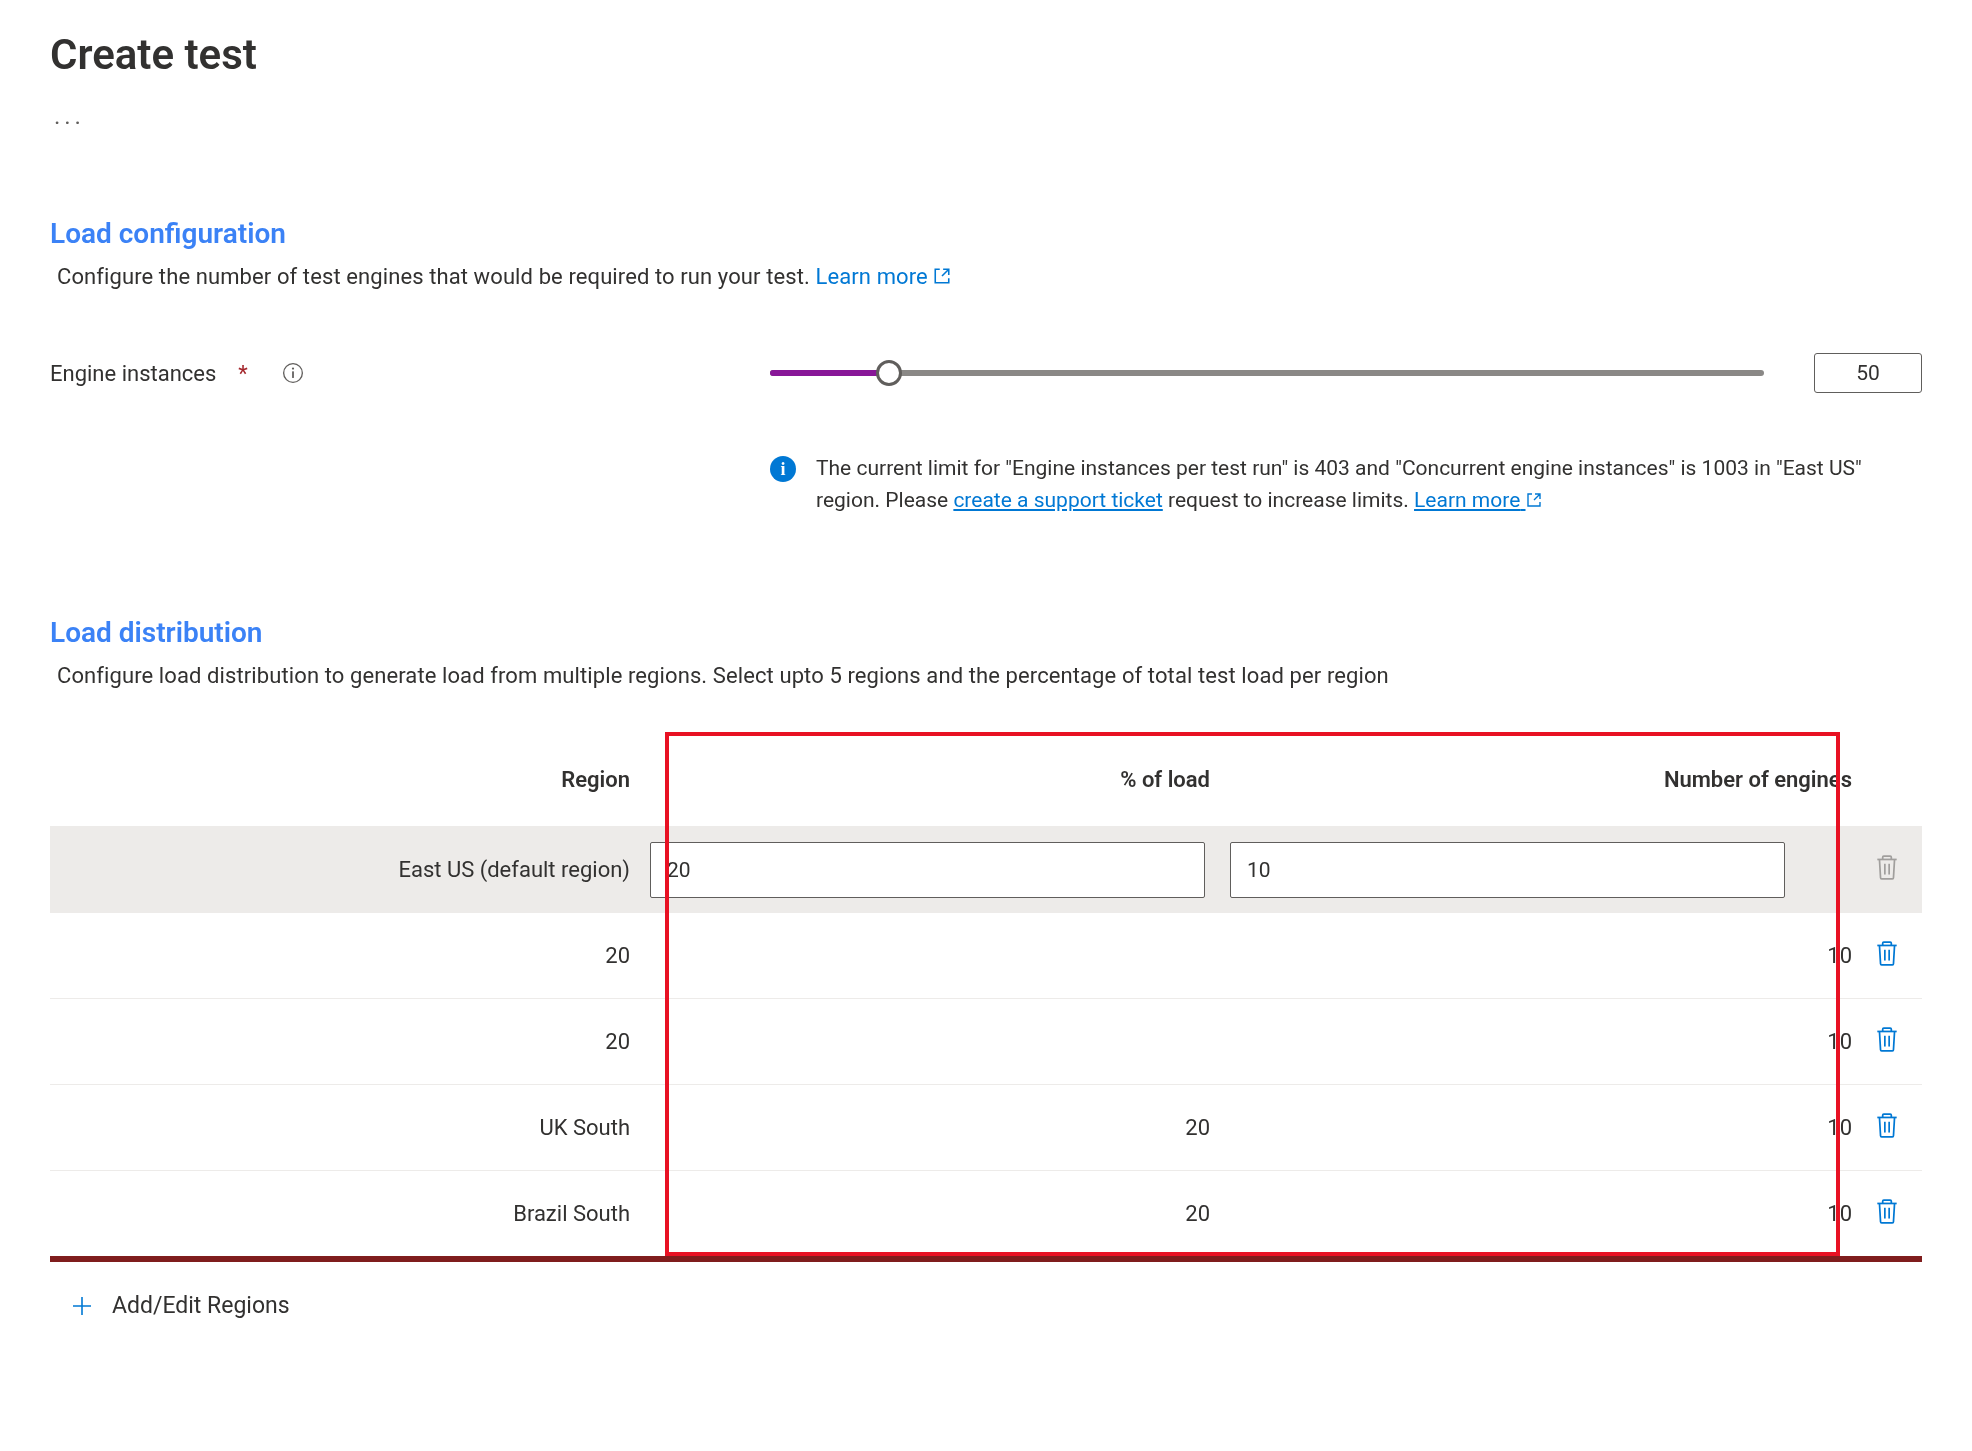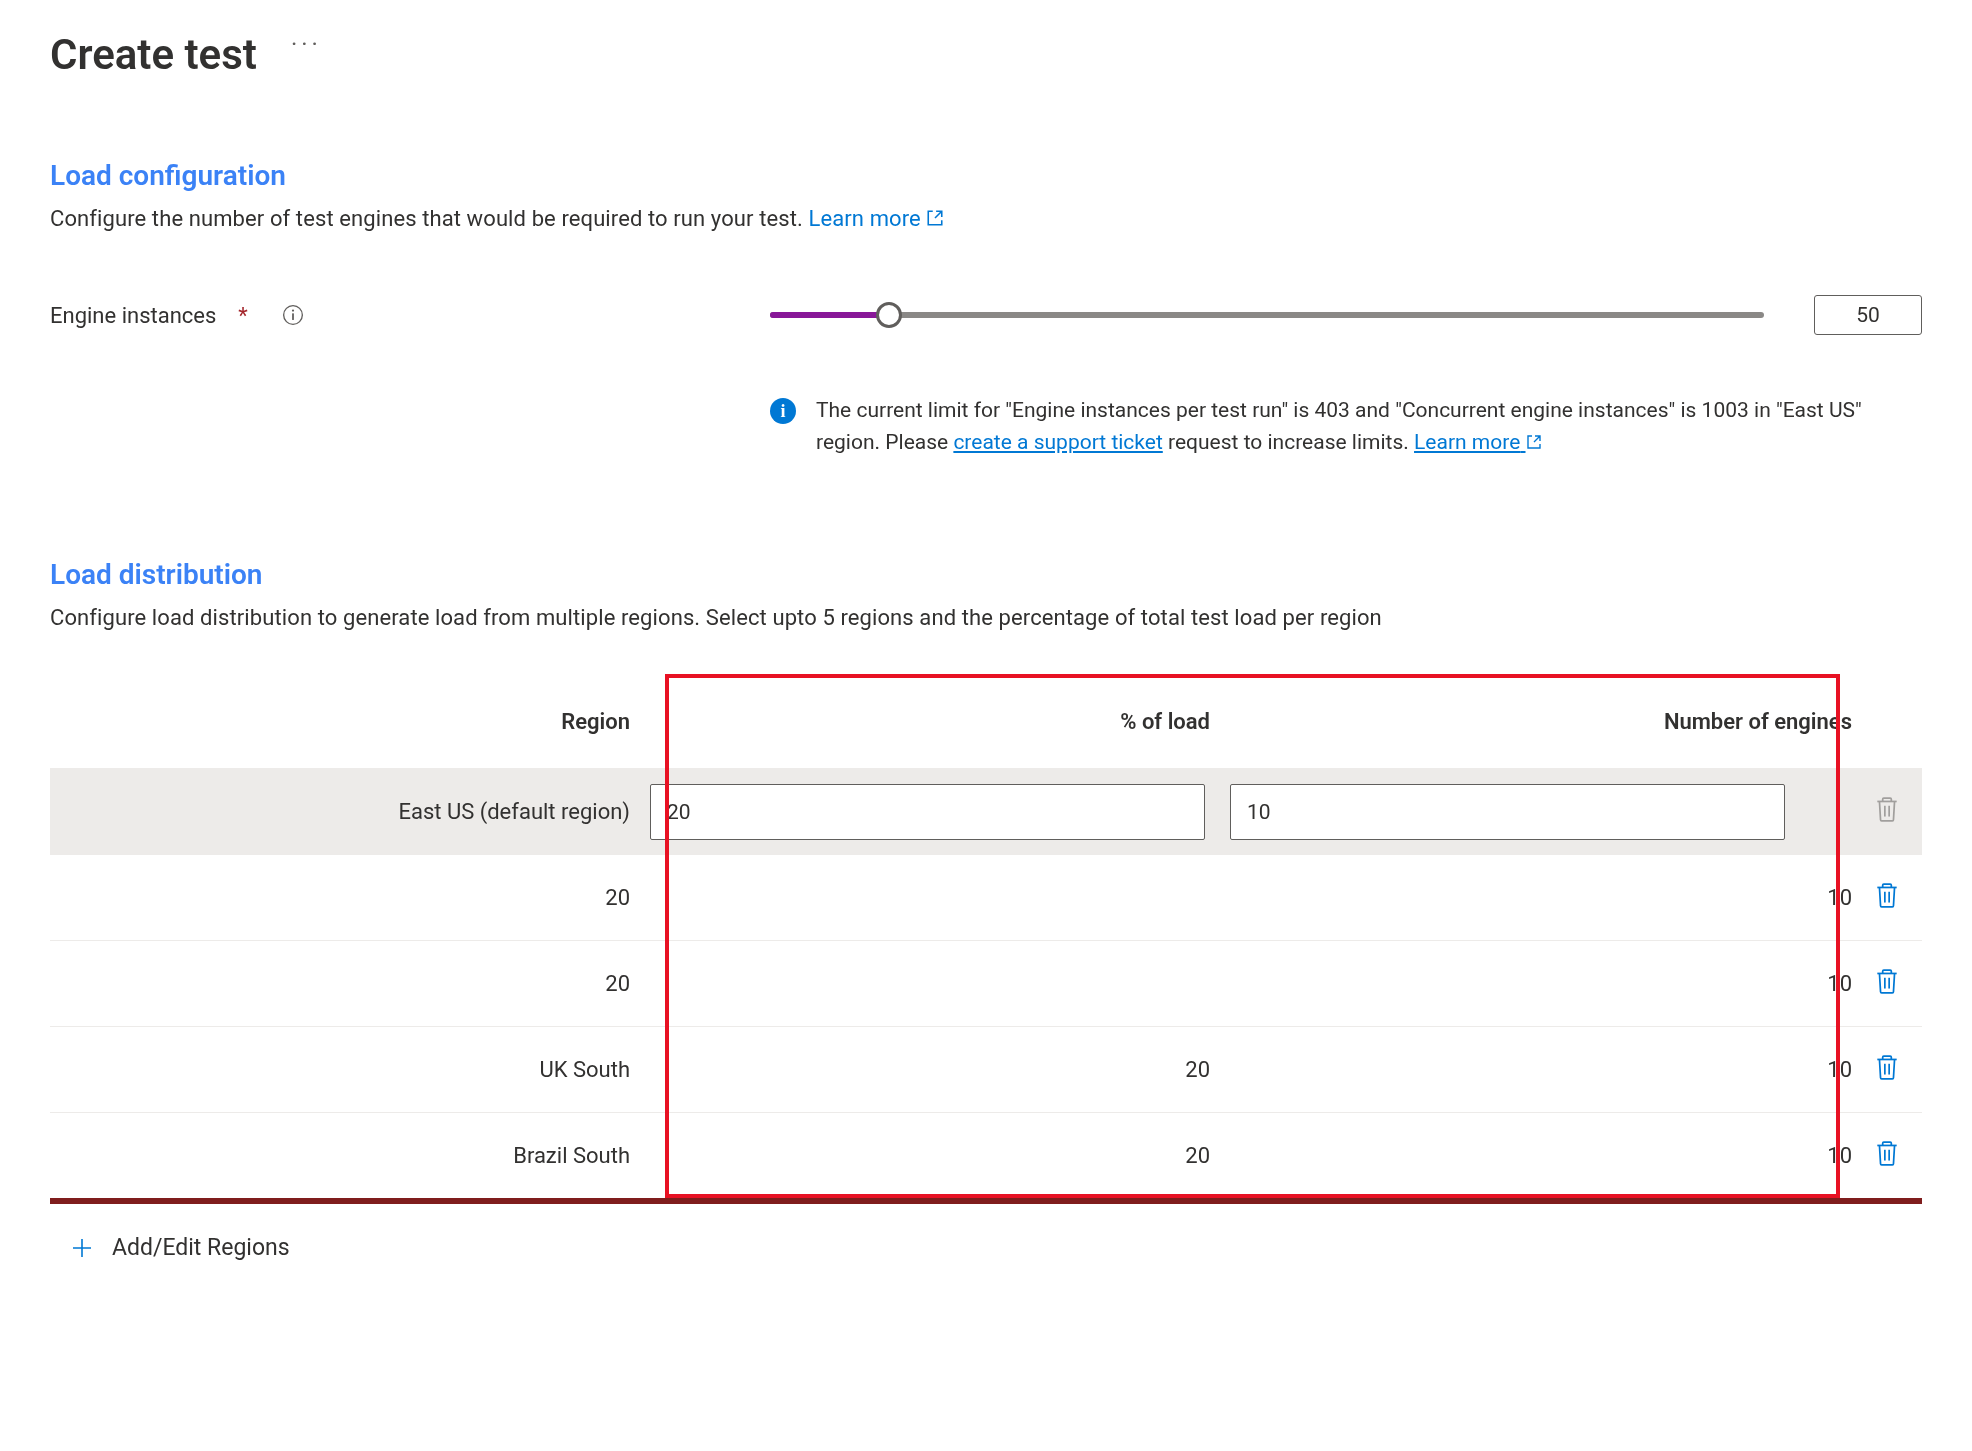--- a/index.html
+++ b/index.html
@@ -15,20 +15,21 @@
     width: 1972px;
     height: 1451px;
     padding: 30px 50px 0 50px;
     position: relative;
   }
   
   .header-row {
     display: flex;
     align-items: flex-start;
     gap: 30px;
+    flex-direction: column;
   }
   .page-title {
     font-size: 42px;
     font-weight: 600;
     color: #323130;
     margin: 0;
   }
   .more-dots {
     font-size: 24px;
     letter-spacing: 4px;
@@ -42,21 +43,21 @@
   }
   .section-heading {
     font-size: 28px;
     font-weight: 600;
     margin: 0 0 10px 0;
     color: #3b82f6;
   }
   .section-desc {
     font-size: 22px;
     color: #323130;
-    margin: 0;
+    margin: 7px;
     line-height: 1.5;
     letter-spacing: 0.1px;
   }
   a.link {
     color: #0078d4;
     text-decoration: none;
   }
   a.link.underline {
     text-decoration: underline;
   }

